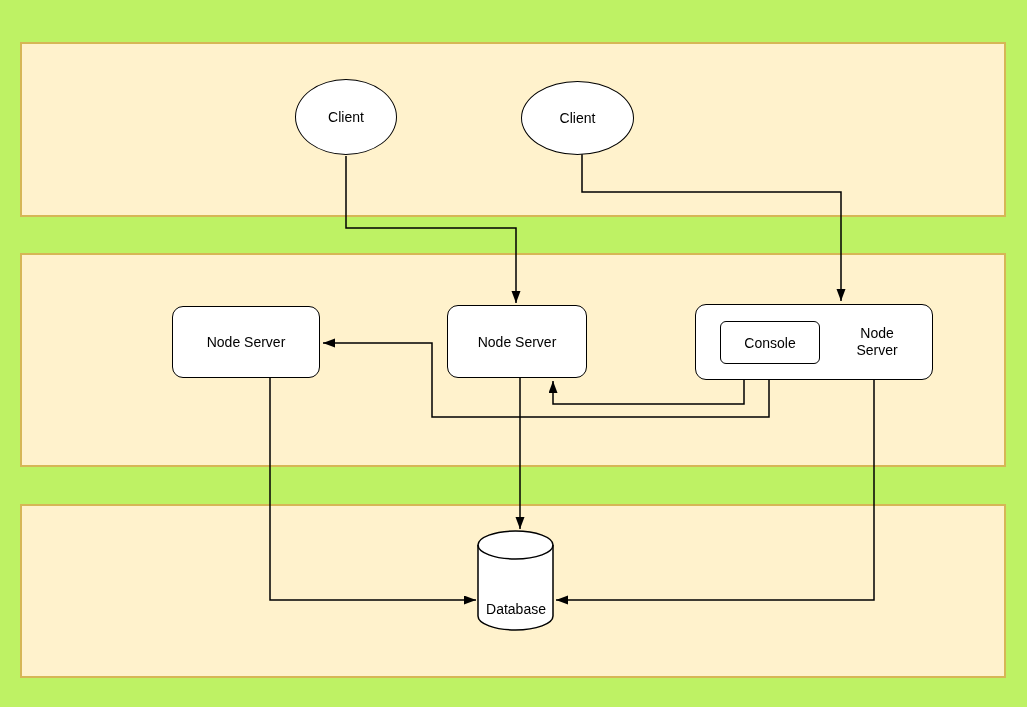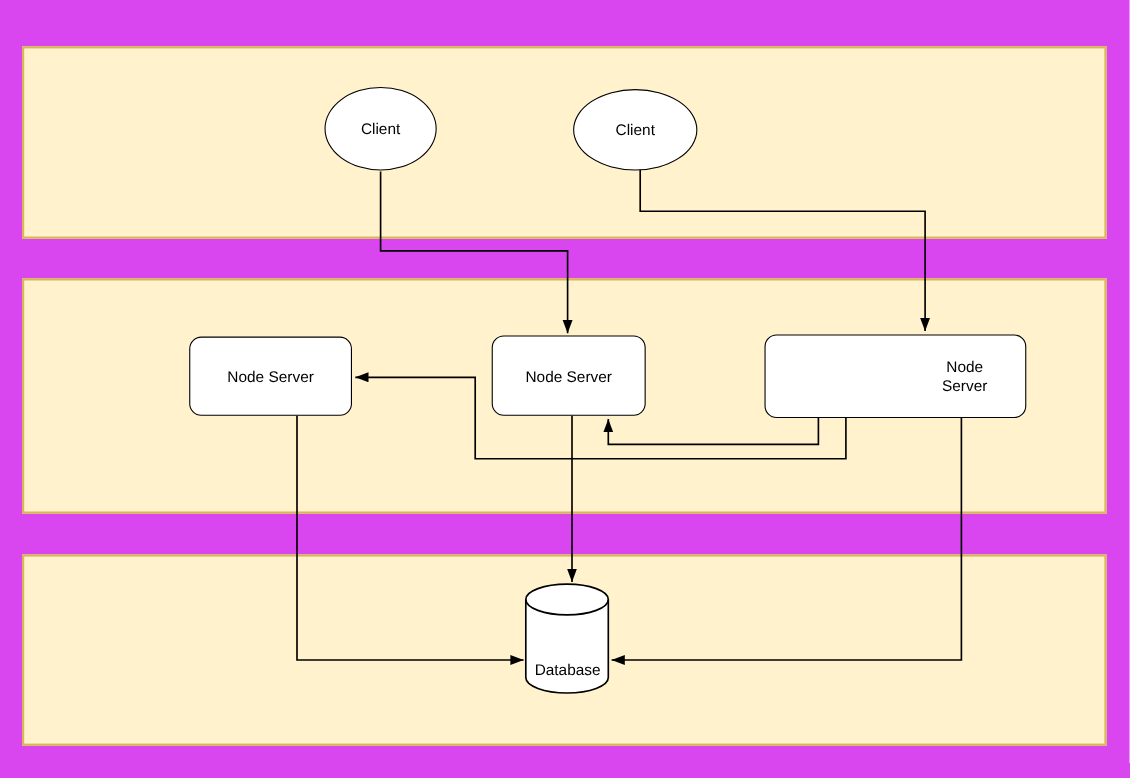--- a/index.html
+++ b/index.html
@@ -1,17 +1,17 @@
 <!DOCTYPE html>
 <html style="--band-fill: #FFF2CC; --band-border: #D6B656; --shape-fill: #FFFFFF; --shape-border: #000000; --connector: #000000;"><head>
 <meta charset="utf-8">
 <style>
   html,body{margin:0;padding:0;background:#ffffff;}
   .canvas{
-    position:relative;width:1027px;height:707px;background:#d946ef;
+    position:relative;width:1027px;height:707px;background:#bef264;
     font-family:"Liberation Sans", sans-serif;font-size:14px;color:#000;
     overflow:hidden;
   }
   .band{
     position:absolute;left:20px;width:986px;box-sizing:border-box;
     background:var(--band-fill,#FFF2CC);
     border:2px solid var(--band-border,#D6B656);
   }
   .band.top{top:42px;height:175px;}
   .band.middle{top:253px;height:214px;}
@@ -73,16 +73,19 @@
 
   <div class="shape rounded" style="left:172px;top:306px;width:148px;height:72px;">
     <span>Node Server</span>
   </div>
   <div class="shape rounded" style="left:447px;top:305px;width:140px;height:73px;">
     <span>Node Server</span>
   </div>
   <div class="shape rounded" style="left:695px;top:304px;width:238px;height:76px;">
     <span style="display:block;width:62px;margin-left:126px;line-height:17px;">Node Server</span>
   </div>
+  <div class="shape console" style="left:720px;top:321px;width:100px;height:43px;">
+    <span>Console</span>
+  </div>
 
   <div class="plain-label" style="left:466px;top:600px;width:100px;height:18px;">Database</div>
 
 </div>
 
 </body></html>

